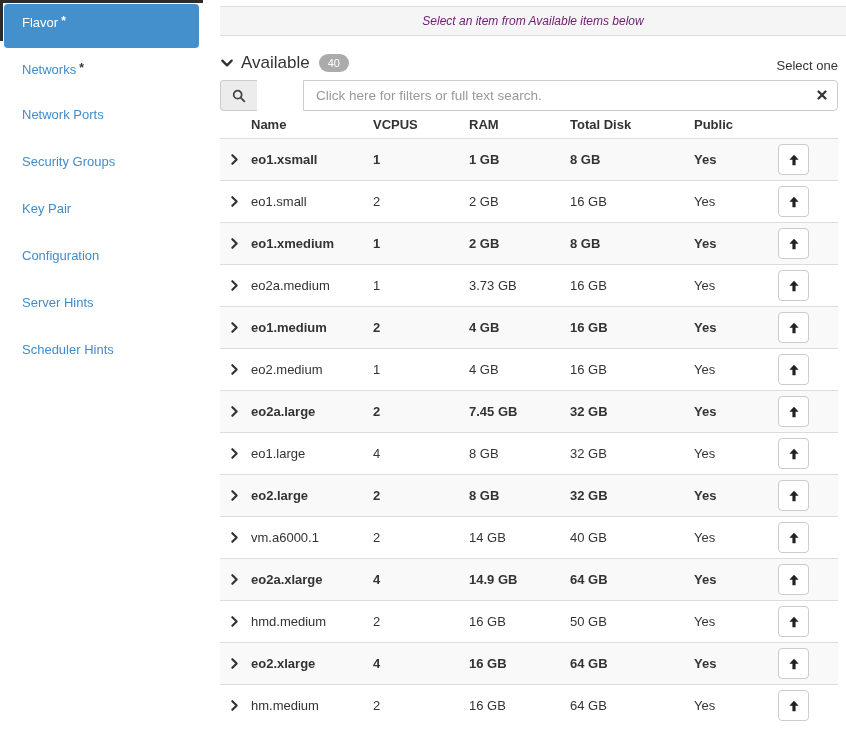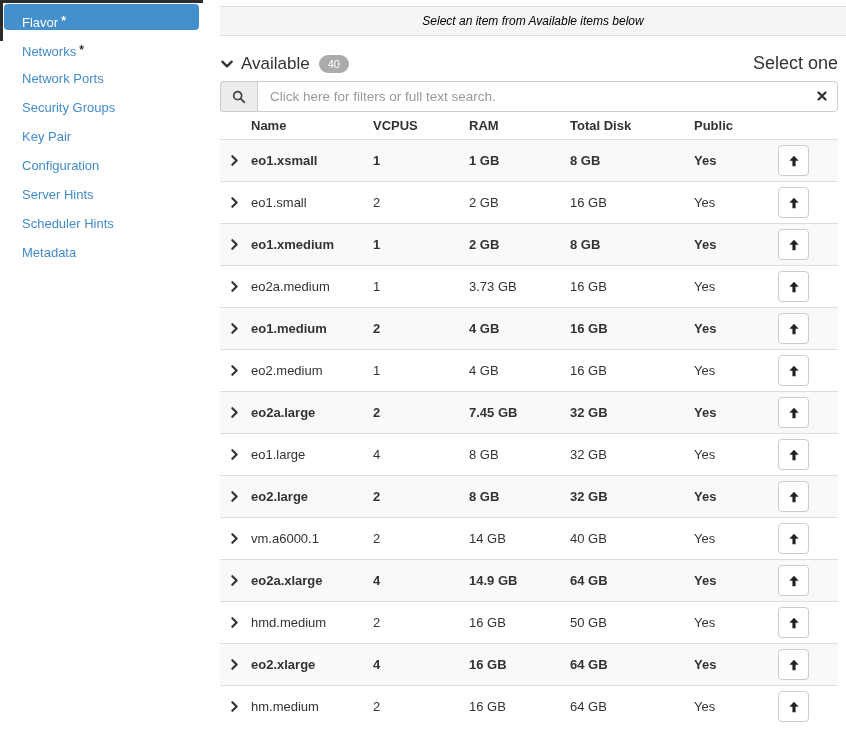--- a/index.html
+++ b/index.html
@@ -10,51 +10,51 @@
     position: relative;
     overflow: hidden;
     color: var(--dark-text, #333);
   }
   .edge-top { position: absolute; left: 0; top: 0; width: 203px; height: 3px; background: var(--edge-dark, #2b2b2b); }
   .edge-left { position: absolute; left: 0; top: 0; width: 3px; height: 41px; background: var(--edge-dark, #2b2b2b); }
 
   
   .sidebar { position: absolute; left: 4px; top: 4px; width: 195px; }
   .side-item {
-    height: 26px; line-height: 34px; margin-bottom: 3px;
+    height: 44px; line-height: 34px; margin-bottom: 3px;
     padding-left: 18px; font-size: 13px;
     color: var(--accent-blue, #428bca);
     border-radius: 4px; cursor: pointer; white-space: nowrap;
   }
   .side-item .req { color: var(--dark-text, #333); font-weight: bold; vertical-align: 2px; font-size: 12px; margin-left: 3px; }
   .side-item.active { background: var(--active-item-bg, #428bca); color: #ffffff; }
   .side-item.active .req { color: #ffffff; }
 
   
   .content { position: absolute; left: 220px; top: 0; width: 626px; }
 
   .alloc-empty {
     margin-top: 6px; height: 30px;
     border-top: 1px solid var(--border, #ddd);
     border-bottom: 1px solid var(--border, #ddd);
     background: var(--panel-bg, #f5f5f5);
     text-align: center; line-height: 28px;
-    font-style: italic; font-size: 12px; color: #000000;
+    font-style: italic; font-size: 12px; color: #701a75;
   }
 
   .avail-header { margin-top: 17px; display: flex; align-items: center; width: 618px; }
   .collapse-btn { display: inline-flex; align-items: center; cursor: pointer; margin-right: 7px; }
   .avail-title { font-size: 17px; color: var(--dark-text, #333); }
   .count-badge {
     margin-left: 9px; background: var(--badge-bg, #ababab); color: #fff;
     font-size: 11px; font-weight: normal; padding: 3px 9px; border-radius: 10px;
   }
-  .select-hint { margin-left: auto; align-self: flex-end; font-size: 18px; color: var(--dark-text, #333); }
-
-  .searchbar { margin-top: 7px; display: flex; width: 618px; height: 31px; }
+  .select-hint { margin-left: auto; align-self: flex-end; font-size: 13px; color: var(--dark-text, #333); }
+
+  .searchbar { margin-top: 7px; display: flex; width: 618px; height: 31px; gap: 46px; }
   .search-addon {
     width: 37px; background: #ececec; border: 1px solid #ccc; border-right: none;
     border-radius: 4px 0 0 4px; display: flex; align-items: center; justify-content: center;
   }
   .search-box { position: relative; flex: 1; }
   .search-box input {
     width: 100%; height: 31px; border: 1px solid #ccc; border-radius: 0 4px 4px 0;
     padding: 0 32px 0 12px; font-size: 13.5px; color: #555;
     font-family: "Liberation Sans", sans-serif; outline: none;
   }
@@ -85,21 +85,20 @@
 
 <nav class="sidebar" id="sidebar">
     <div class="side-item active"><span class="side-label">Flavor</span><span class="req">*</span></div>
     <div class="side-item"><span class="side-label">Networks</span><span class="req">*</span></div>
     <div class="side-item"><span class="side-label">Network Ports</span></div>
     <div class="side-item"><span class="side-label">Security Groups</span></div>
     <div class="side-item"><span class="side-label">Key Pair</span></div>
     <div class="side-item"><span class="side-label">Configuration</span></div>
     <div class="side-item"><span class="side-label">Server Hints</span></div>
     <div class="side-item"><span class="side-label">Scheduler Hints</span></div>
-    <div class="side-item"><span class="side-label">Metadata</span></div>
   </nav>
 
 <main class="content">
 
   <div class="alloc-empty">Select an item from Available items below</div>
 
   <div class="avail-header">
     <span class="collapse-btn">
       <svg width="14" height="14" viewBox="0 0 24 24">
         <path d="M4 8 L12 16 L20 8" fill="none" stroke="#333" stroke-width="4" stroke-linecap="round" stroke-linejoin="round"></path>

